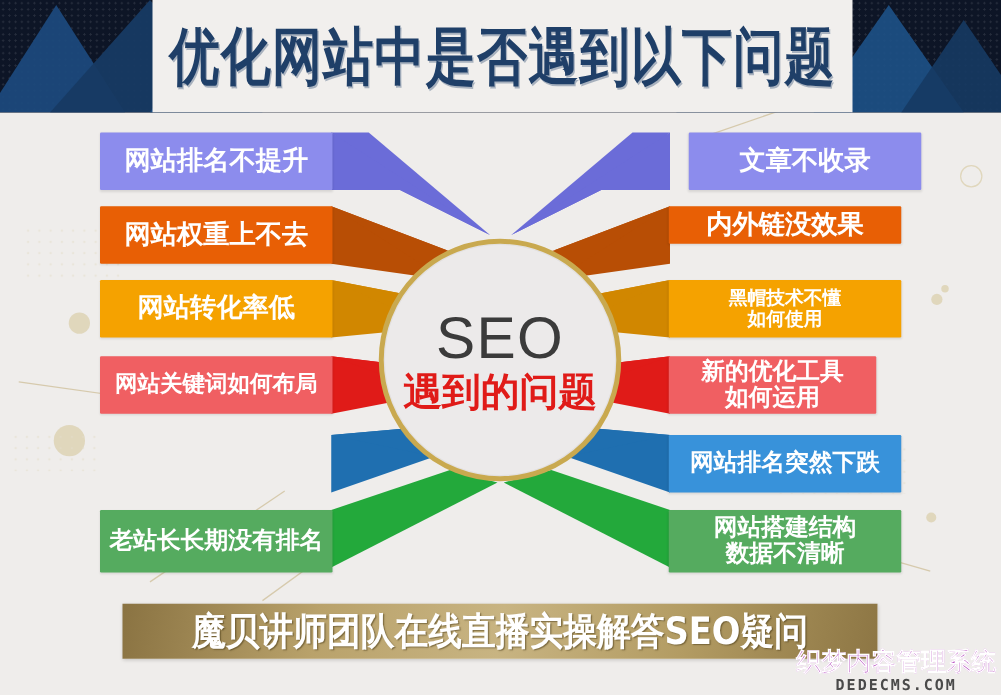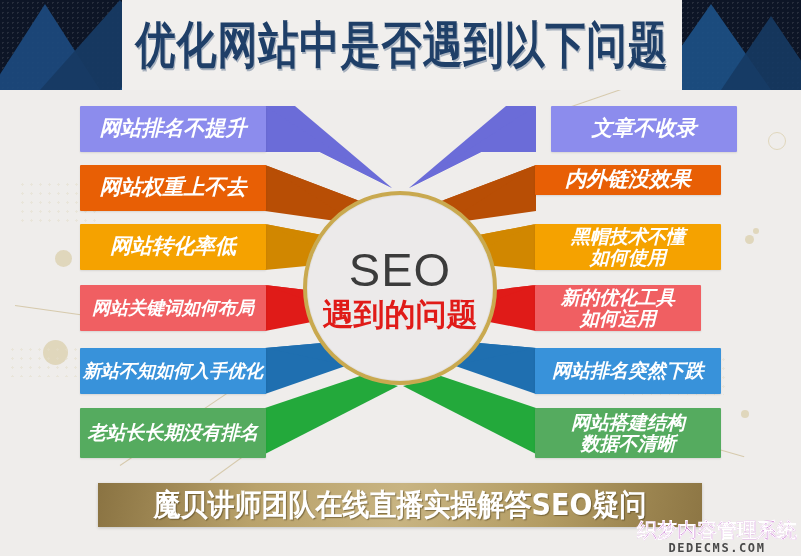--- a/index.html
+++ b/index.html
@@ -76,21 +76,20 @@
   .wheel { position: absolute; left: 0; top: 90px; width: 801px; height: 380px; }
 
   .bar {
     position: absolute;
     display: flex; align-items: center; justify-content: center;
     color: #ffffff; font-weight: 700; line-height: 1.12;
     text-align: center;
     font-family: "DejaVu Sans", "Liberation Sans", sans-serif;
     border-radius: 1px;
     box-shadow: 0 1px 2px rgba(0,0,0,.10);
-    font-style: italic;
   }
   .bar span { display: block; }
 
   
   .hub {
     position: absolute; left: 303px; top: 191px;
     width: 194px; height: 194px; border-radius: 50%;
     background: #eceaea;
     border: 4px solid #c9a94f;
     display: flex; flex-direction: column;
@@ -215,34 +214,31 @@
   </div>
   <div class="bar" style="left:80px; top:165px; width:186px; height:46px; background:#e85f05; font-size:21px;">
     <span>网站权重上不去</span>
   </div>
   <div class="bar" style="left:80px; top:224px; width:186px; height:46px; background:#f5a200; font-size:21px;">
     <span>网站转化率低</span>
   </div>
   <div class="bar" style="left:80px; top:285px; width:186px; height:46px; background:#f05f62; font-size:18px;">
     <span>网站关键词如何布局</span>
   </div>
-  <div class="bar" style="left:80px; top:348px; width:186px; height:46px; background:#3892da; font-size:18px;">
-    <span>新站不知如何入手优化</span>
-  </div>
   <div class="bar" style="left:80px; top:408px; width:186px; height:50px; background:#55ab5f; font-size:19px;">
     <span>老站长长期没有排名</span>
   </div>
 
   <div class="bar" style="left:535px; top:106px; width:186px; height:46px; background:#8c8ced; font-size:21px;margin-left:16px;">
     <span>文章不收录</span>
   </div>
   <div class="bar" style="left:535px; top:165px; width:186px; height:30px; background:#e85f05; font-size:21px;">
     <span>内外链没效果</span>
   </div>
-  <div class="bar" style="left:535px; top:224px; width:186px; height:46px; background:#f5a200; font-size:19px; flex-direction:column;">
+  <div class="bar" style="left:535px; top:224px; width:186px; height:46px; background:#f5a200; font-size:15px; flex-direction:column;">
     <span>黑帽技术不懂</span>
     <span>如何使用</span>
   </div>
   <div class="bar" style="left:535px; top:285px; width:166px; height:46px; background:#f05f62; font-size:19px; flex-direction:column;">
     <span>新的优化工具</span>
     <span>如何运用</span>
   </div>
   <div class="bar" style="left:535px; top:348px; width:186px; height:46px; background:#3892da; font-size:19px;">
     <span>网站排名突然下跌</span>
   </div>

